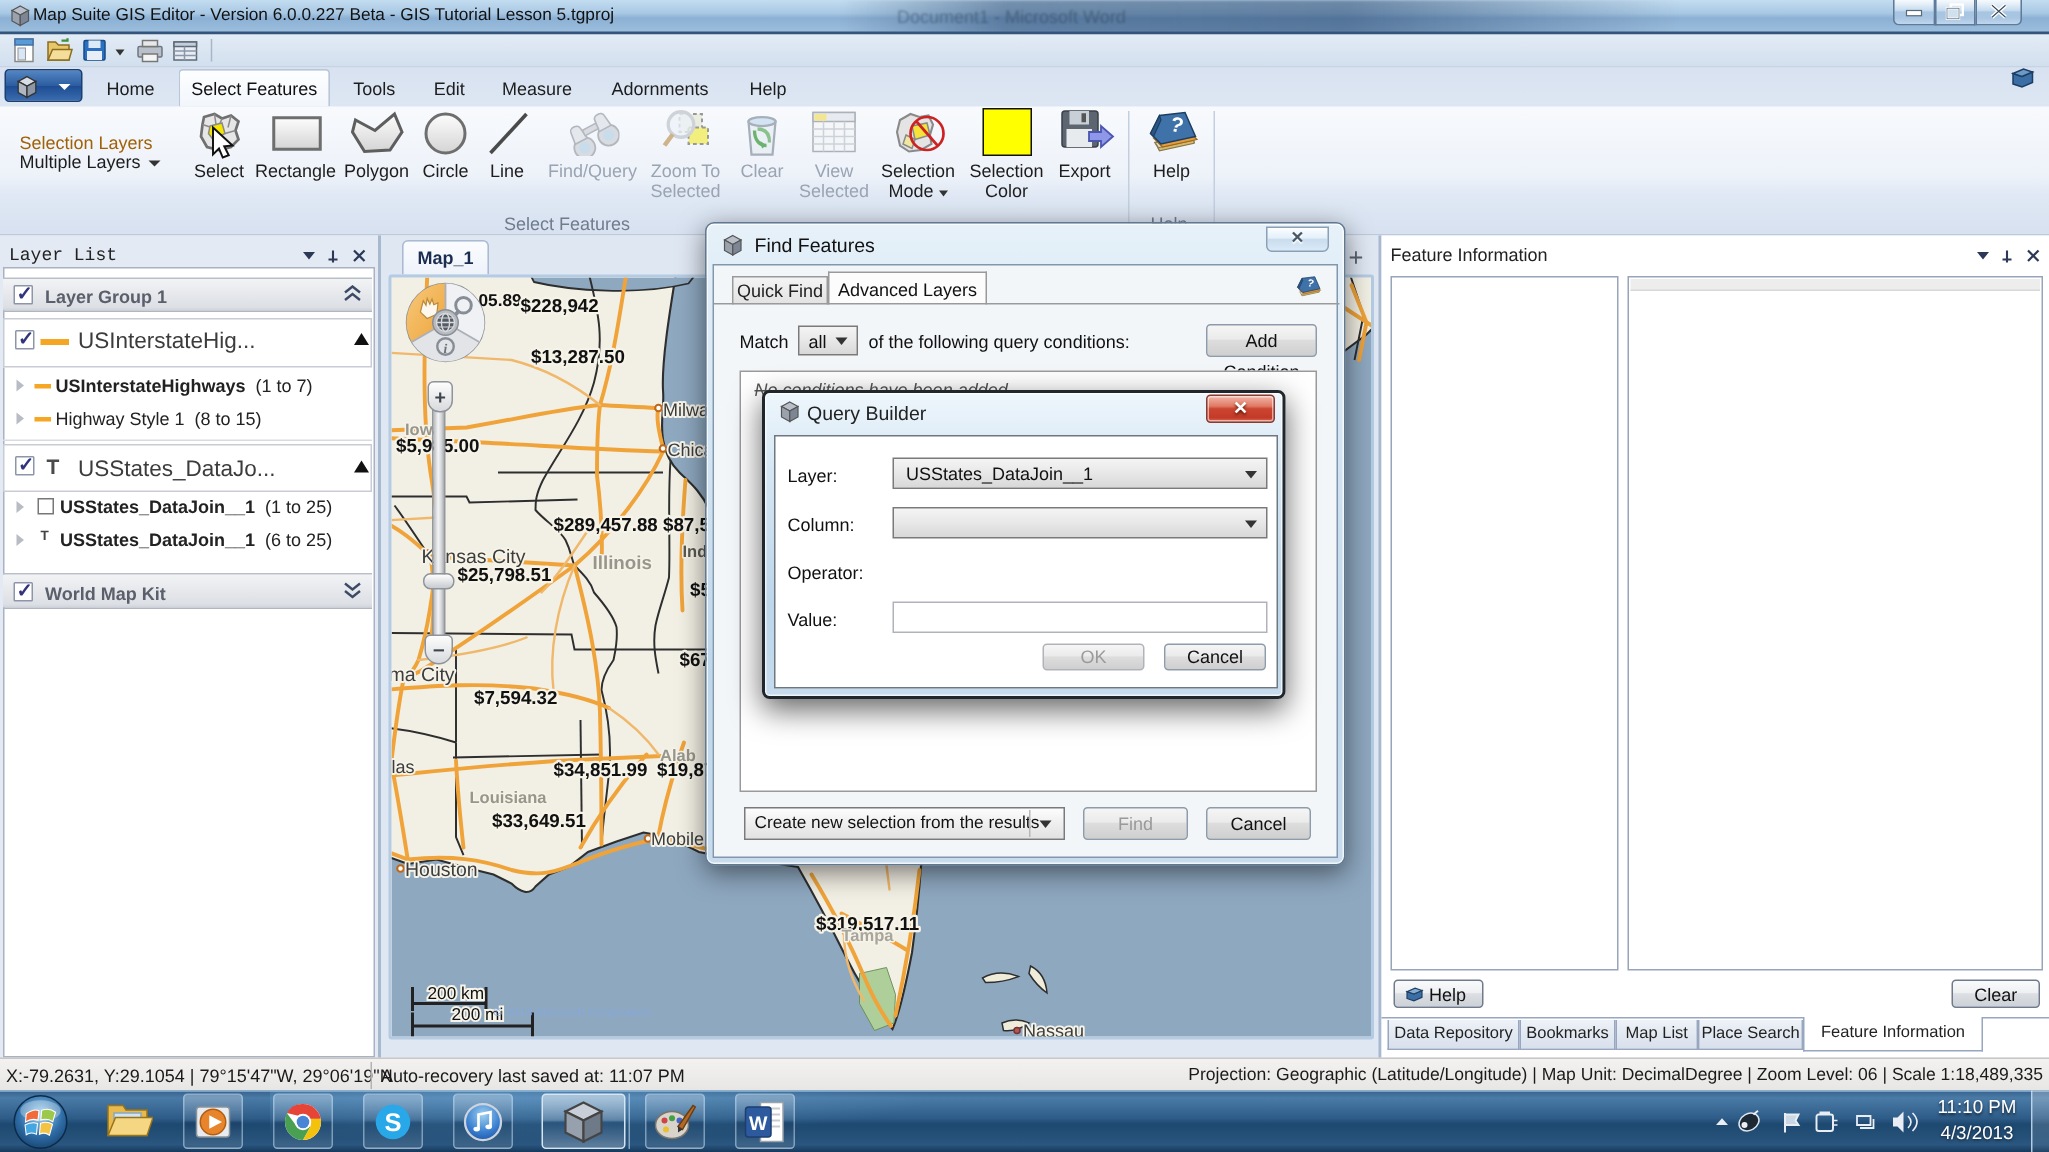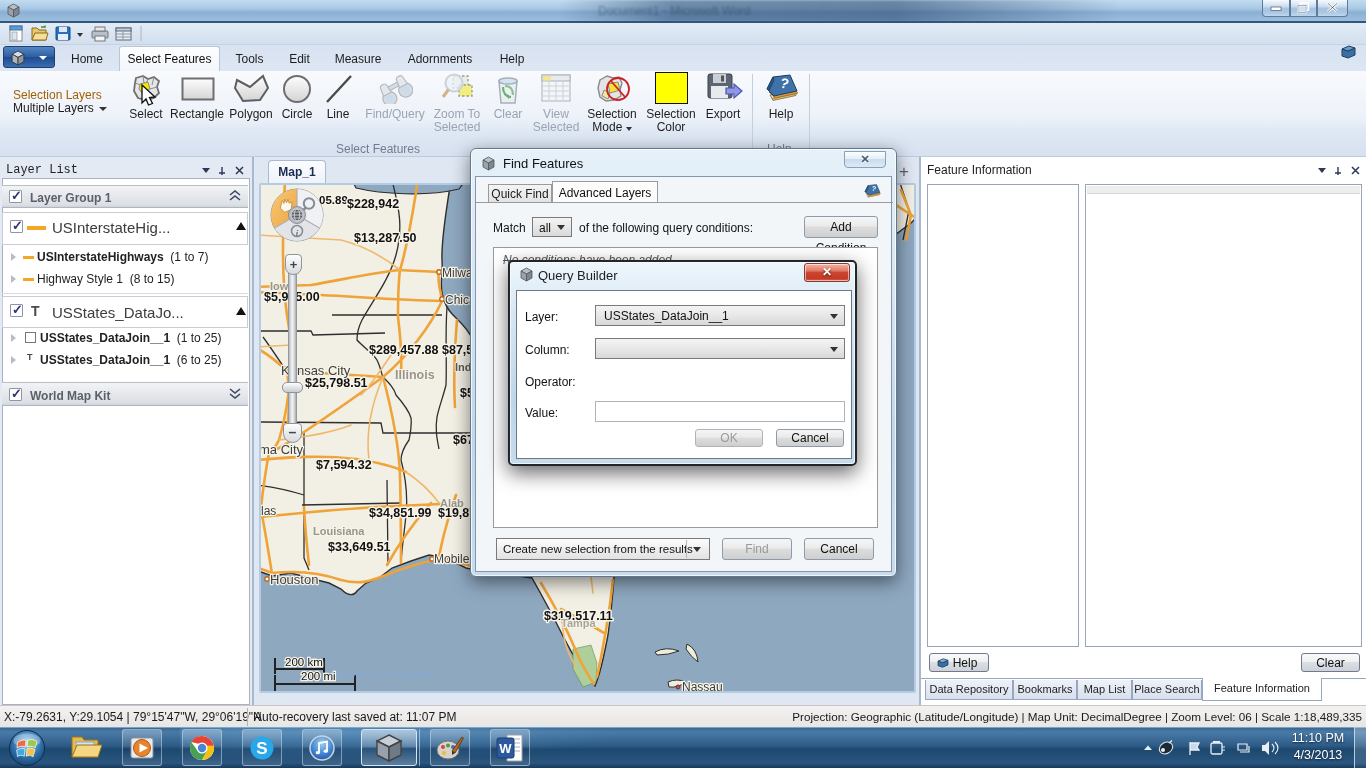--- a/index.html
+++ b/index.html
@@ -89,20 +89,21 @@
 #qbtitle { position:absolute; left:0px; top:0px; width:345px; height:27px; }
 #qbclient { position:absolute; left:6px; top:28px; width:336px; height:169px; background:#fff; border:1px solid #6e7880; }
 </style>
 </head>
 <body>
 <div id="screen">
 
 <div class="abs" id="titlebar"></div>
 <div class="abs" id="titleghost"></div>
 <div class="abs" style="left:598px;top:4px;font-size:12px;color:#1d3044;opacity:0.4;filter:blur(0.8px);">Document1 - Microsoft Word</div>
+<div class="abs" id="titletext">Map Suite GIS Editor - Version 6.0.0.227 Beta - GIS Tutorial Lesson 5.tgproj</div>
 <svg class="abs" style="left:6px;top:3px" width="15" height="15" viewBox="0 0 15 15">
   <path d="M7.5 1 L13 4 L7.5 7 L2 4 Z" fill="#b8bfc8" stroke="#555" stroke-width="0.8"></path>
   <path d="M2 4 L7.5 7 L7.5 14 L2 11 Z" fill="#9aa2ad" stroke="#555" stroke-width="0.8"></path>
   <path d="M13 4 L7.5 7 L7.5 14 L13 11 Z" fill="#7d8694" stroke="#555" stroke-width="0.8"></path>
 </svg>
 <div class="abs winbtn" style="left:1262px;width:28px;border-radius:0 0 0 4px;">
   <svg width="26" height="15" viewBox="0 0 26 15">
         <rect x="8" y="7" width="10" height="3.5" fill="#fff" stroke="#5a6a7a" stroke-width="0.8"></rect>
       </svg></div>
 <div class="abs winbtn" style="left:1290px;width:27px;">

